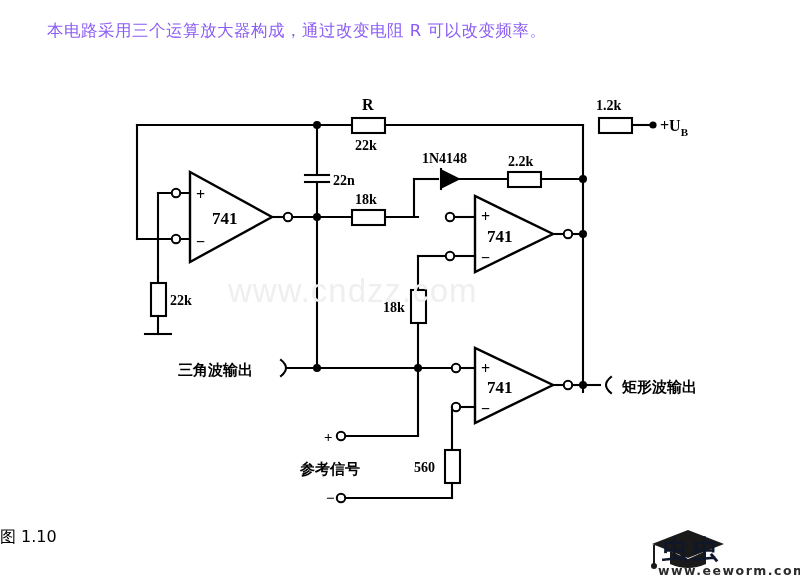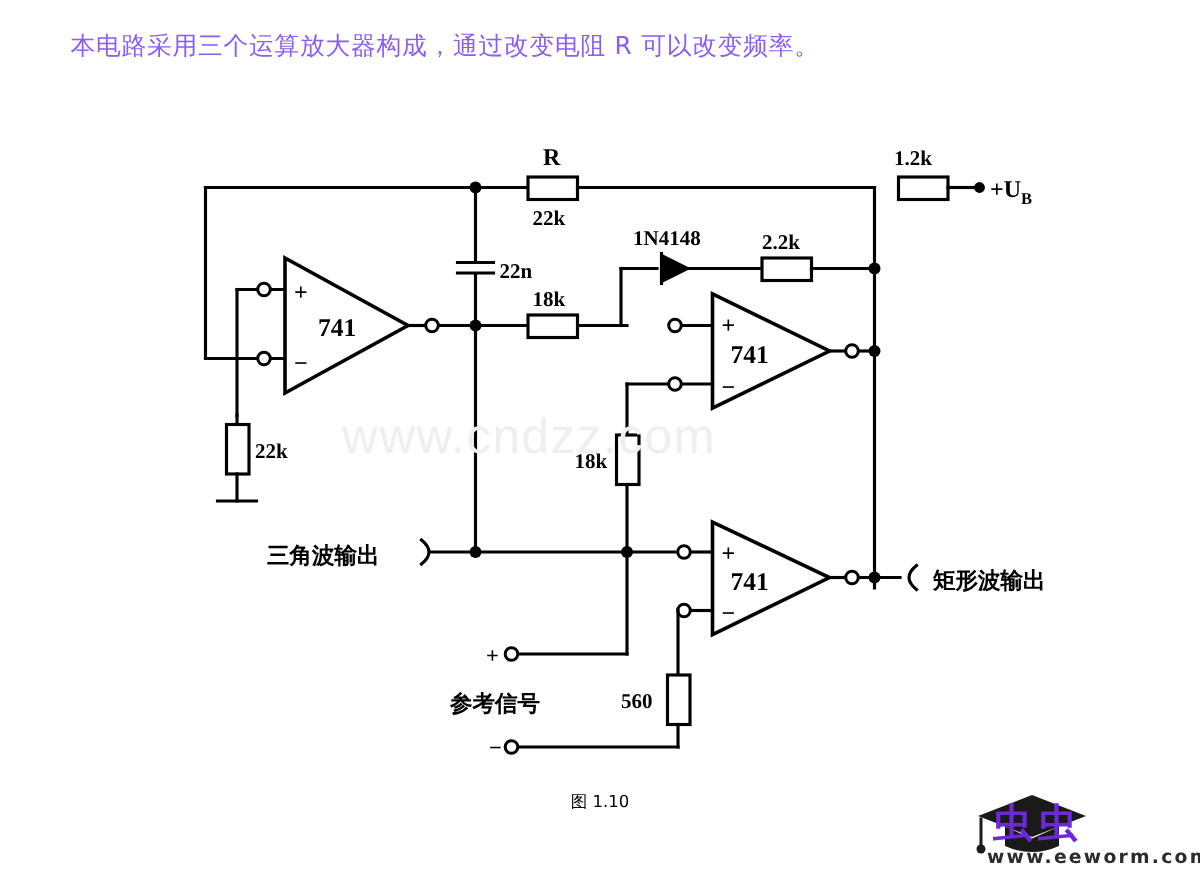--- a/index.html
+++ b/index.html
@@ -8,34 +8,34 @@
     font-family:"Liberation Serif", serif;
     position:relative;overflow:hidden;
   }
   #schematic{position:absolute;left:0;top:0;width:800px;height:586px;}
   .hdr{
     position:absolute;left:47px;top:20px;width:700px;
     font-family:"DejaVu Sans", sans-serif;
     font-size:16.5px;color:#8b5cf6;letter-spacing:0.5px;white-space:nowrap;
   }
   .cap{
-    position:absolute;left:0;top:527px;width:800px;text-align:center;
-    font-family:"DejaVu Sans", sans-serif;font-size:11px;color:#000;
+    position:absolute;left:0;top:527px;width:800px;text-align:left;
+    font-family:"DejaVu Sans", sans-serif;font-size:16px;color:#000;
   }
   .wm{
     position:absolute;left:228px;top:272px;
     font-family:"Liberation Sans", sans-serif;
     font-size:33px;color:#efefef;letter-spacing:1px;
     user-select:none;
   }
   .logo{position:absolute;left:640px;top:520px;width:160px;height:62px;}
   .logo-bugs{
     position:absolute;left:22px;top:16px;
     font-family:"DejaVu Sans", sans-serif;font-size:26px;font-weight:bold;
-    color:#6d28d9;letter-spacing:4px;line-height:1;
+    color:#0f172a;letter-spacing:4px;line-height:1;
   }
   .logo-txt{
     position:absolute;left:92px;top:21px;
     font-family:"DejaVu Sans", sans-serif;font-size:17px;font-weight:bold;
     color:#111;letter-spacing:0px;line-height:1;
   }
   .logo-url{
     position:absolute;left:18px;top:45px;
     font-family:"DejaVu Sans", sans-serif;font-size:12.5px;font-weight:bold;
     color:#2b2b2b;letter-spacing:1.5px;line-height:1;

